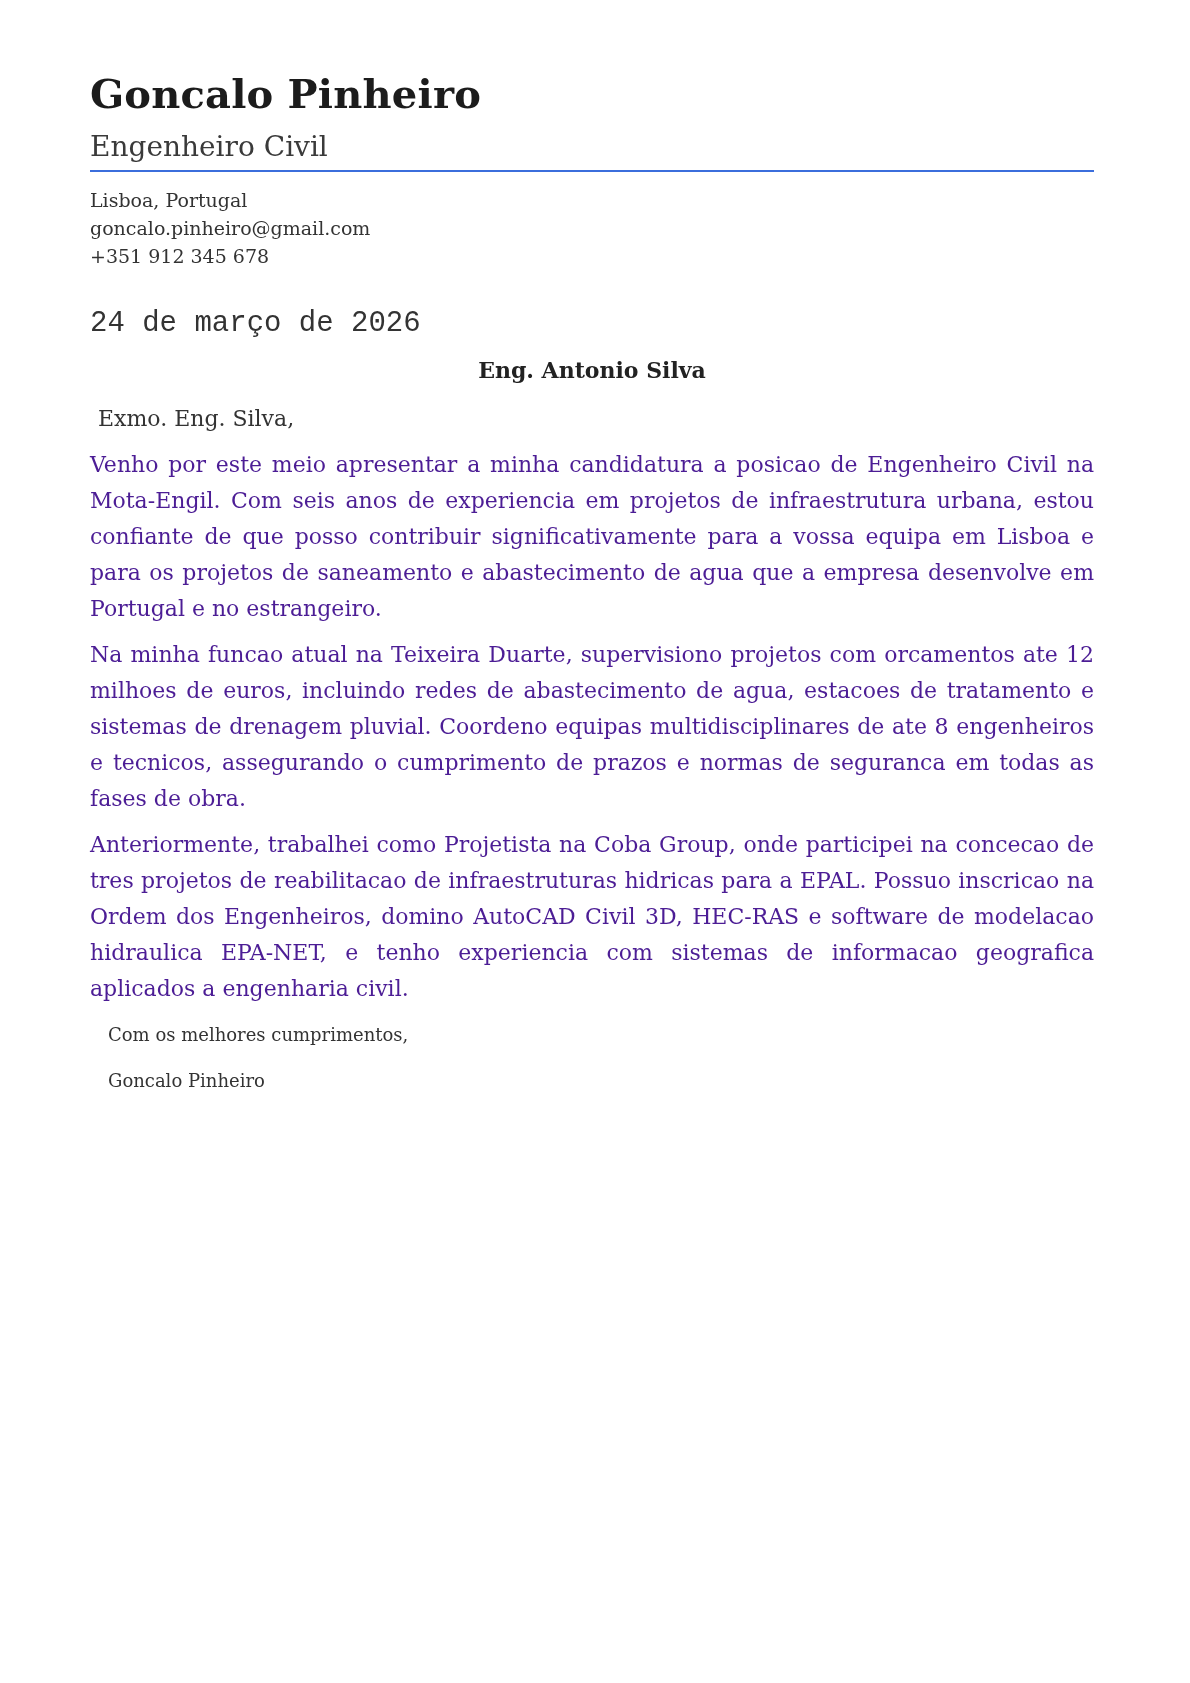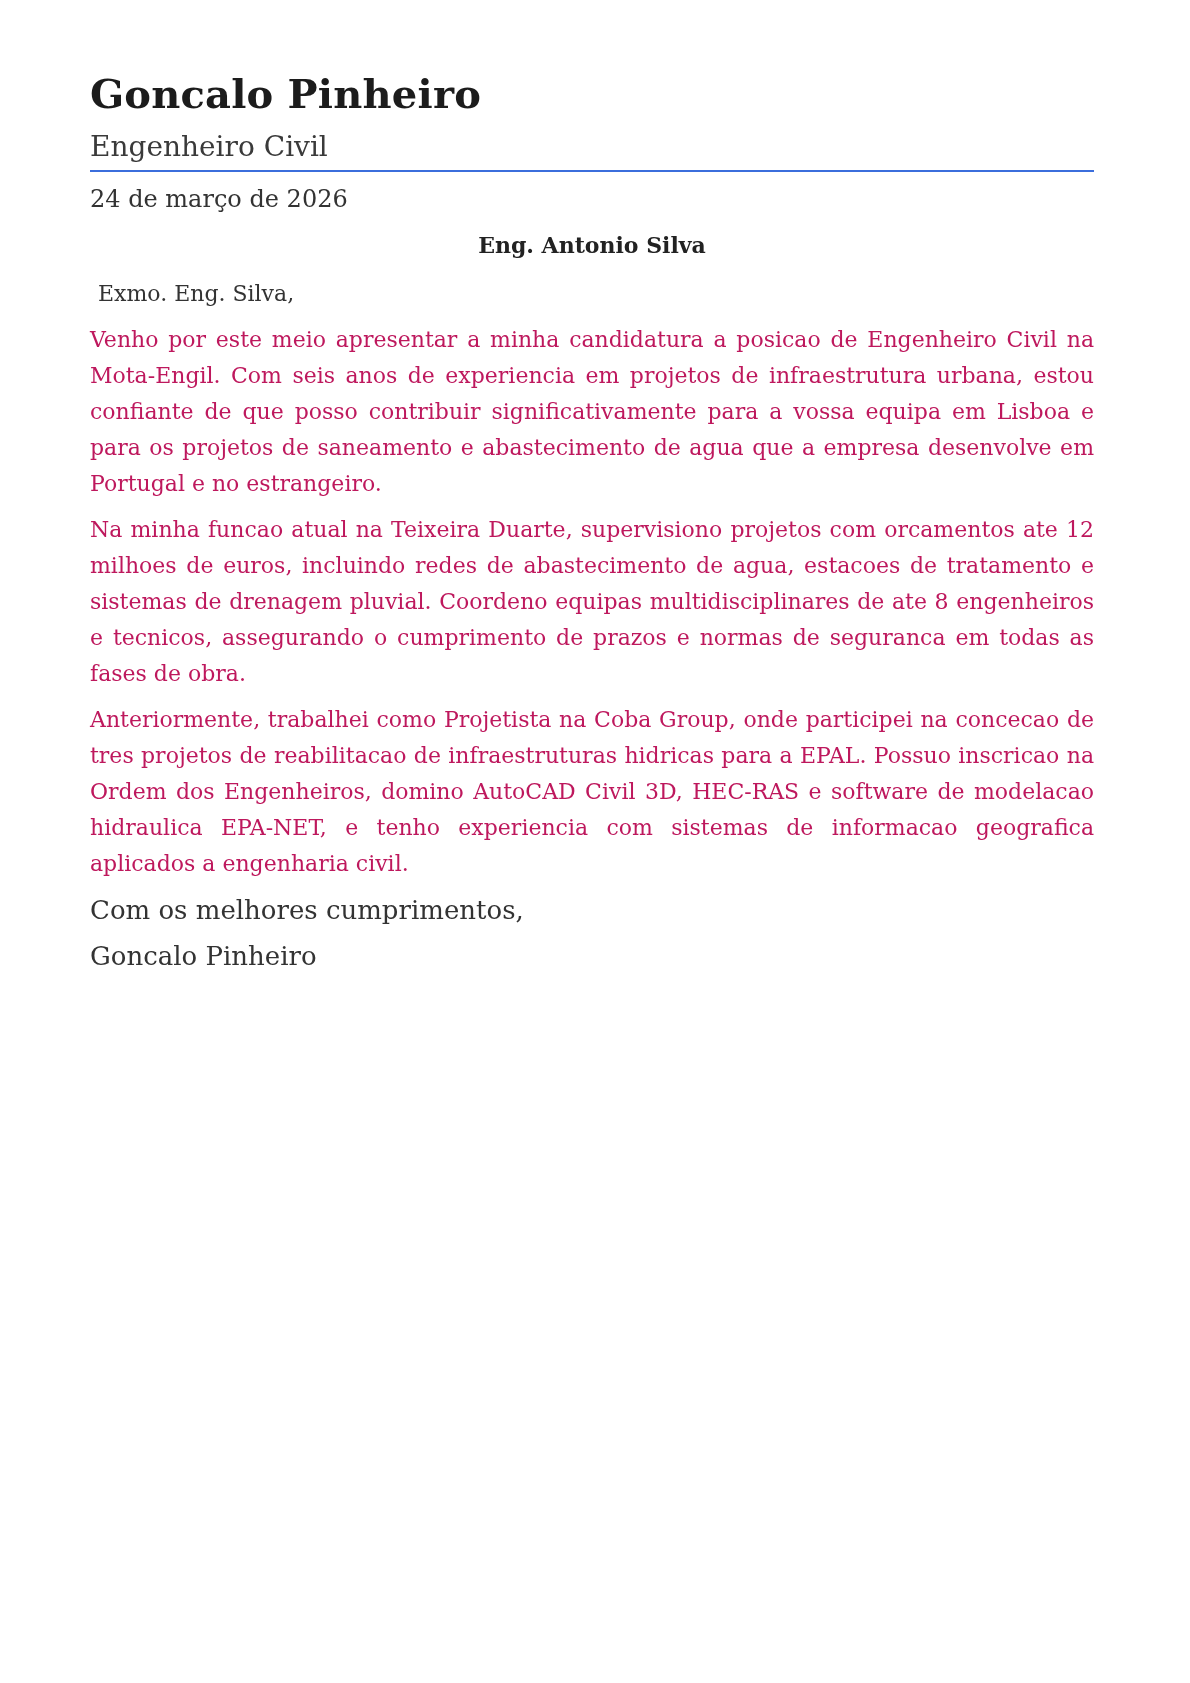--- a/index.html
+++ b/index.html
@@ -37,23 +37,24 @@
     border-top: 2px solid #3b6edc;
     margin: 8px 0 0 0;
   }
   .contact {
     margin-top: 14px;
     font-size: 19px;
     line-height: 28px;
     color: #333333;
   }
   .date {
-    margin-top: 9px;
-    font-size: 24px;
+    margin-top: 36px;
+    font-size: 29px;
     line-height: 36px;
+    font-family: Liberation Mono, monospace;
   }
   .recipient {
     margin-top: 14px;
     font-size: 22px;
     line-height: 29px;
   }
   .recipient-name {
     font-weight: 700;
     color: #222222;
     text-align: center;
@@ -62,39 +63,45 @@
     margin-top: 16px;
     font-size: 22px;
     line-height: 36px;
     margin-left: 8px;
   }
   .body-paragraph {
     margin: 10px 0 0 0;
     font-size: 22px;
     line-height: 36px;
     text-align: justify;
-    color: #be185d;
+    color: #4c1d95;
   }
   .closing, .signature {
     margin-top: 10px;
-    font-size: 26px;
+    font-size: 18px;
     line-height: 36px;
+    margin-left: 18px;
   }
 </style>
 </head>
 <body>
 
 <div class="page">
 
   <h1 class="name">Goncalo Pinheiro</h1>
 
   <div class="job-title">Engenheiro Civil</div>
 
   <hr class="rule">
 
+  <div class="contact">
+    <div>Lisboa, Portugal</div>
+    <div>goncalo.pinheiro@gmail.com</div>
+    <div>+351 912 345 678</div>
+  </div>
 
   <div class="date">24 de março de 2026</div>
 
   <div class="recipient">
     <div class="recipient-name">Eng. Antonio Silva</div>
   </div>
 
   <div class="salutation">Exmo. Eng. Silva,</div>
 
   <p class="body-paragraph">Venho por este meio apresentar a minha candidatura a posicao de Engenheiro Civil na Mota-Engil. Com seis anos de experiencia em projetos de infraestrutura urbana, estou confiante de que posso contribuir significativamente para a vossa equipa em Lisboa e para os projetos de saneamento e abastecimento de agua que a empresa desenvolve em Portugal e no estrangeiro.</p>

